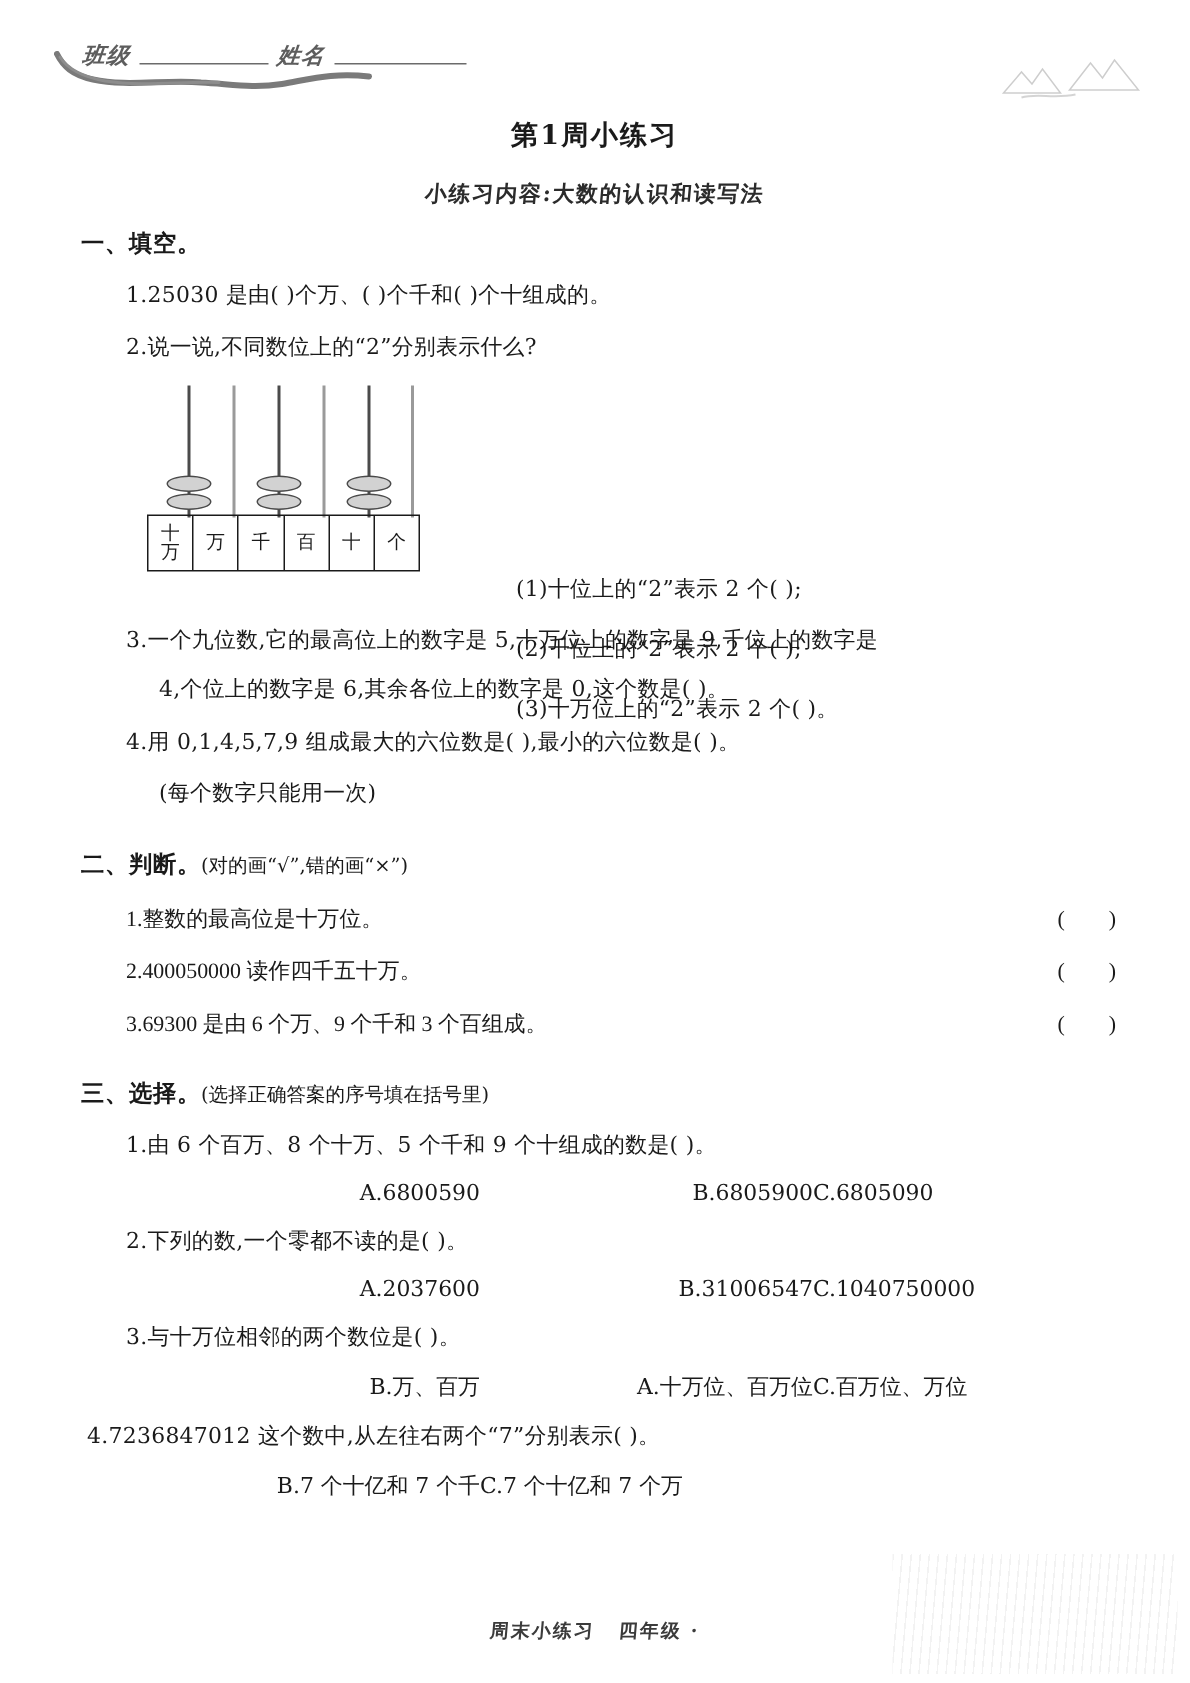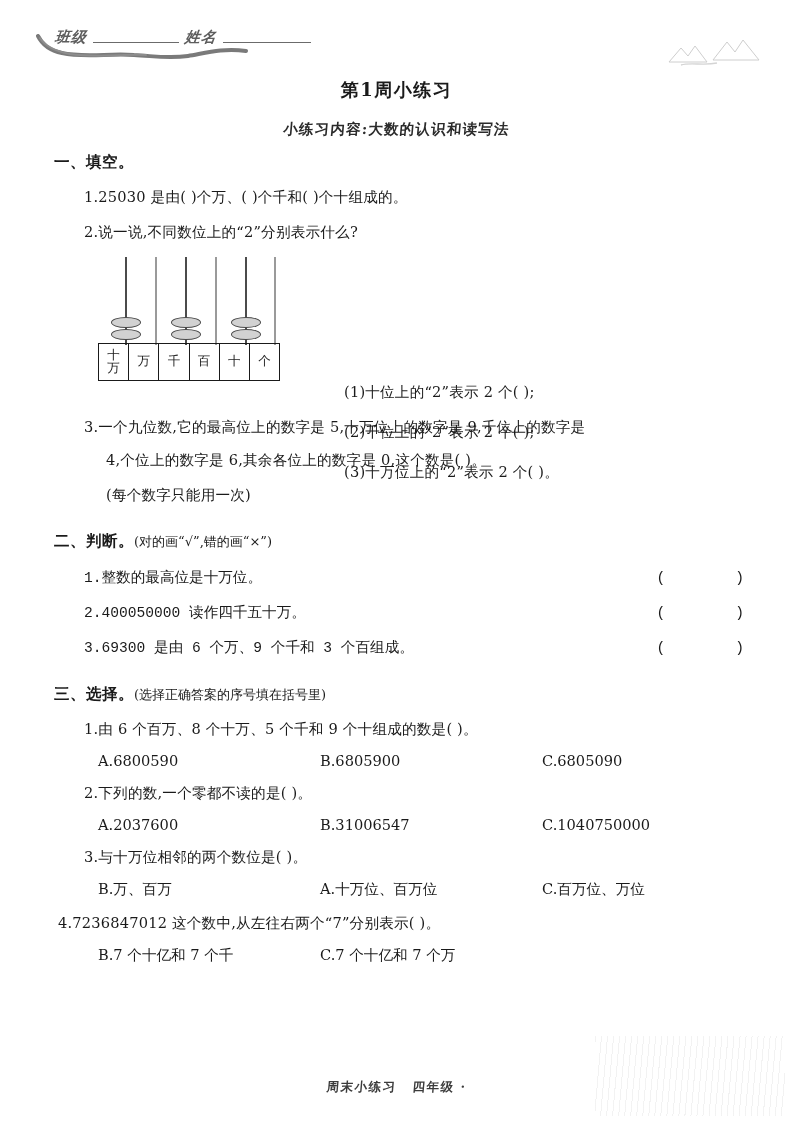--- a/index.html
+++ b/index.html
@@ -122,33 +122,33 @@
     font-family: "DejaVu Serif", serif;
   }
   .q.tight { margin-top: 11px; }
   .indent2 { margin-left: 52px; }
 
   .judge-row {
     display: flex;
     align-items: baseline;
     font-size: 14.6px;
     margin: 16px 0 0 30px;
-    font-family: Liberation Mono, monospace;
+    font-family: Liberation Serif, serif;
   }
   .judge-row .jtext { flex: 0 0 auto; }
   .judge-row .jfill { flex: 1 1 auto; }
   .judge-row .jpar  { flex: 0 0 auto; letter-spacing: 0; white-space: pre; }
 
   .opts {
     display: flex;
     margin: 12px 0 0 44px;
     font-size: 14.6px;
     font-family: "DejaVu Serif", serif;
   }
-  .opts .opt { width: 222px; }
+  .opts .opt { width: 222px; text-align: right; }
   .opts .opt:last-child { width: auto; }
 
   
   .abacus-wrap {
     position: relative;
     margin: 12px 0 0 44px;
     width: 182px;
     height: 122px;
   }
   .rods {
@@ -316,20 +316,21 @@
 
       <div class="side-block">
         <div class="side-line">(1)十位上的“2”表示 2 个(          );</div>
         <div class="side-line">(2)千位上的“2”表示 2 个(          );</div>
         <div class="side-line">(3)十万位上的“2”表示 2 个(          )。</div>
       </div>
     </div>
 
     <div class="q tight">3.一个九位数,它的最高位上的数字是 5,十万位上的数字是 9,千位上的数字是</div>
     <div class="q tight indent2">4,个位上的数字是 6,其余各位上的数字是 0,这个数是(                    )。</div>
+    <div class="q">4.用 0,1,4,5,7,9 组成最大的六位数是(                ),最小的六位数是(                )。</div>
     <div class="q indent2">(每个数字只能用一次)</div>
 
     <div class="sec-head" style="margin-top:26px;">
       <span>二、判断。</span><span class="hint">(对的画“√”,错的画“×”)</span>
     </div>
 
     <div class="judge-row">
       <span class="jtext">1.整数的最高位是十万位。</span>
       <span class="jfill"></span>
       <span class="jpar">(        )</span>

